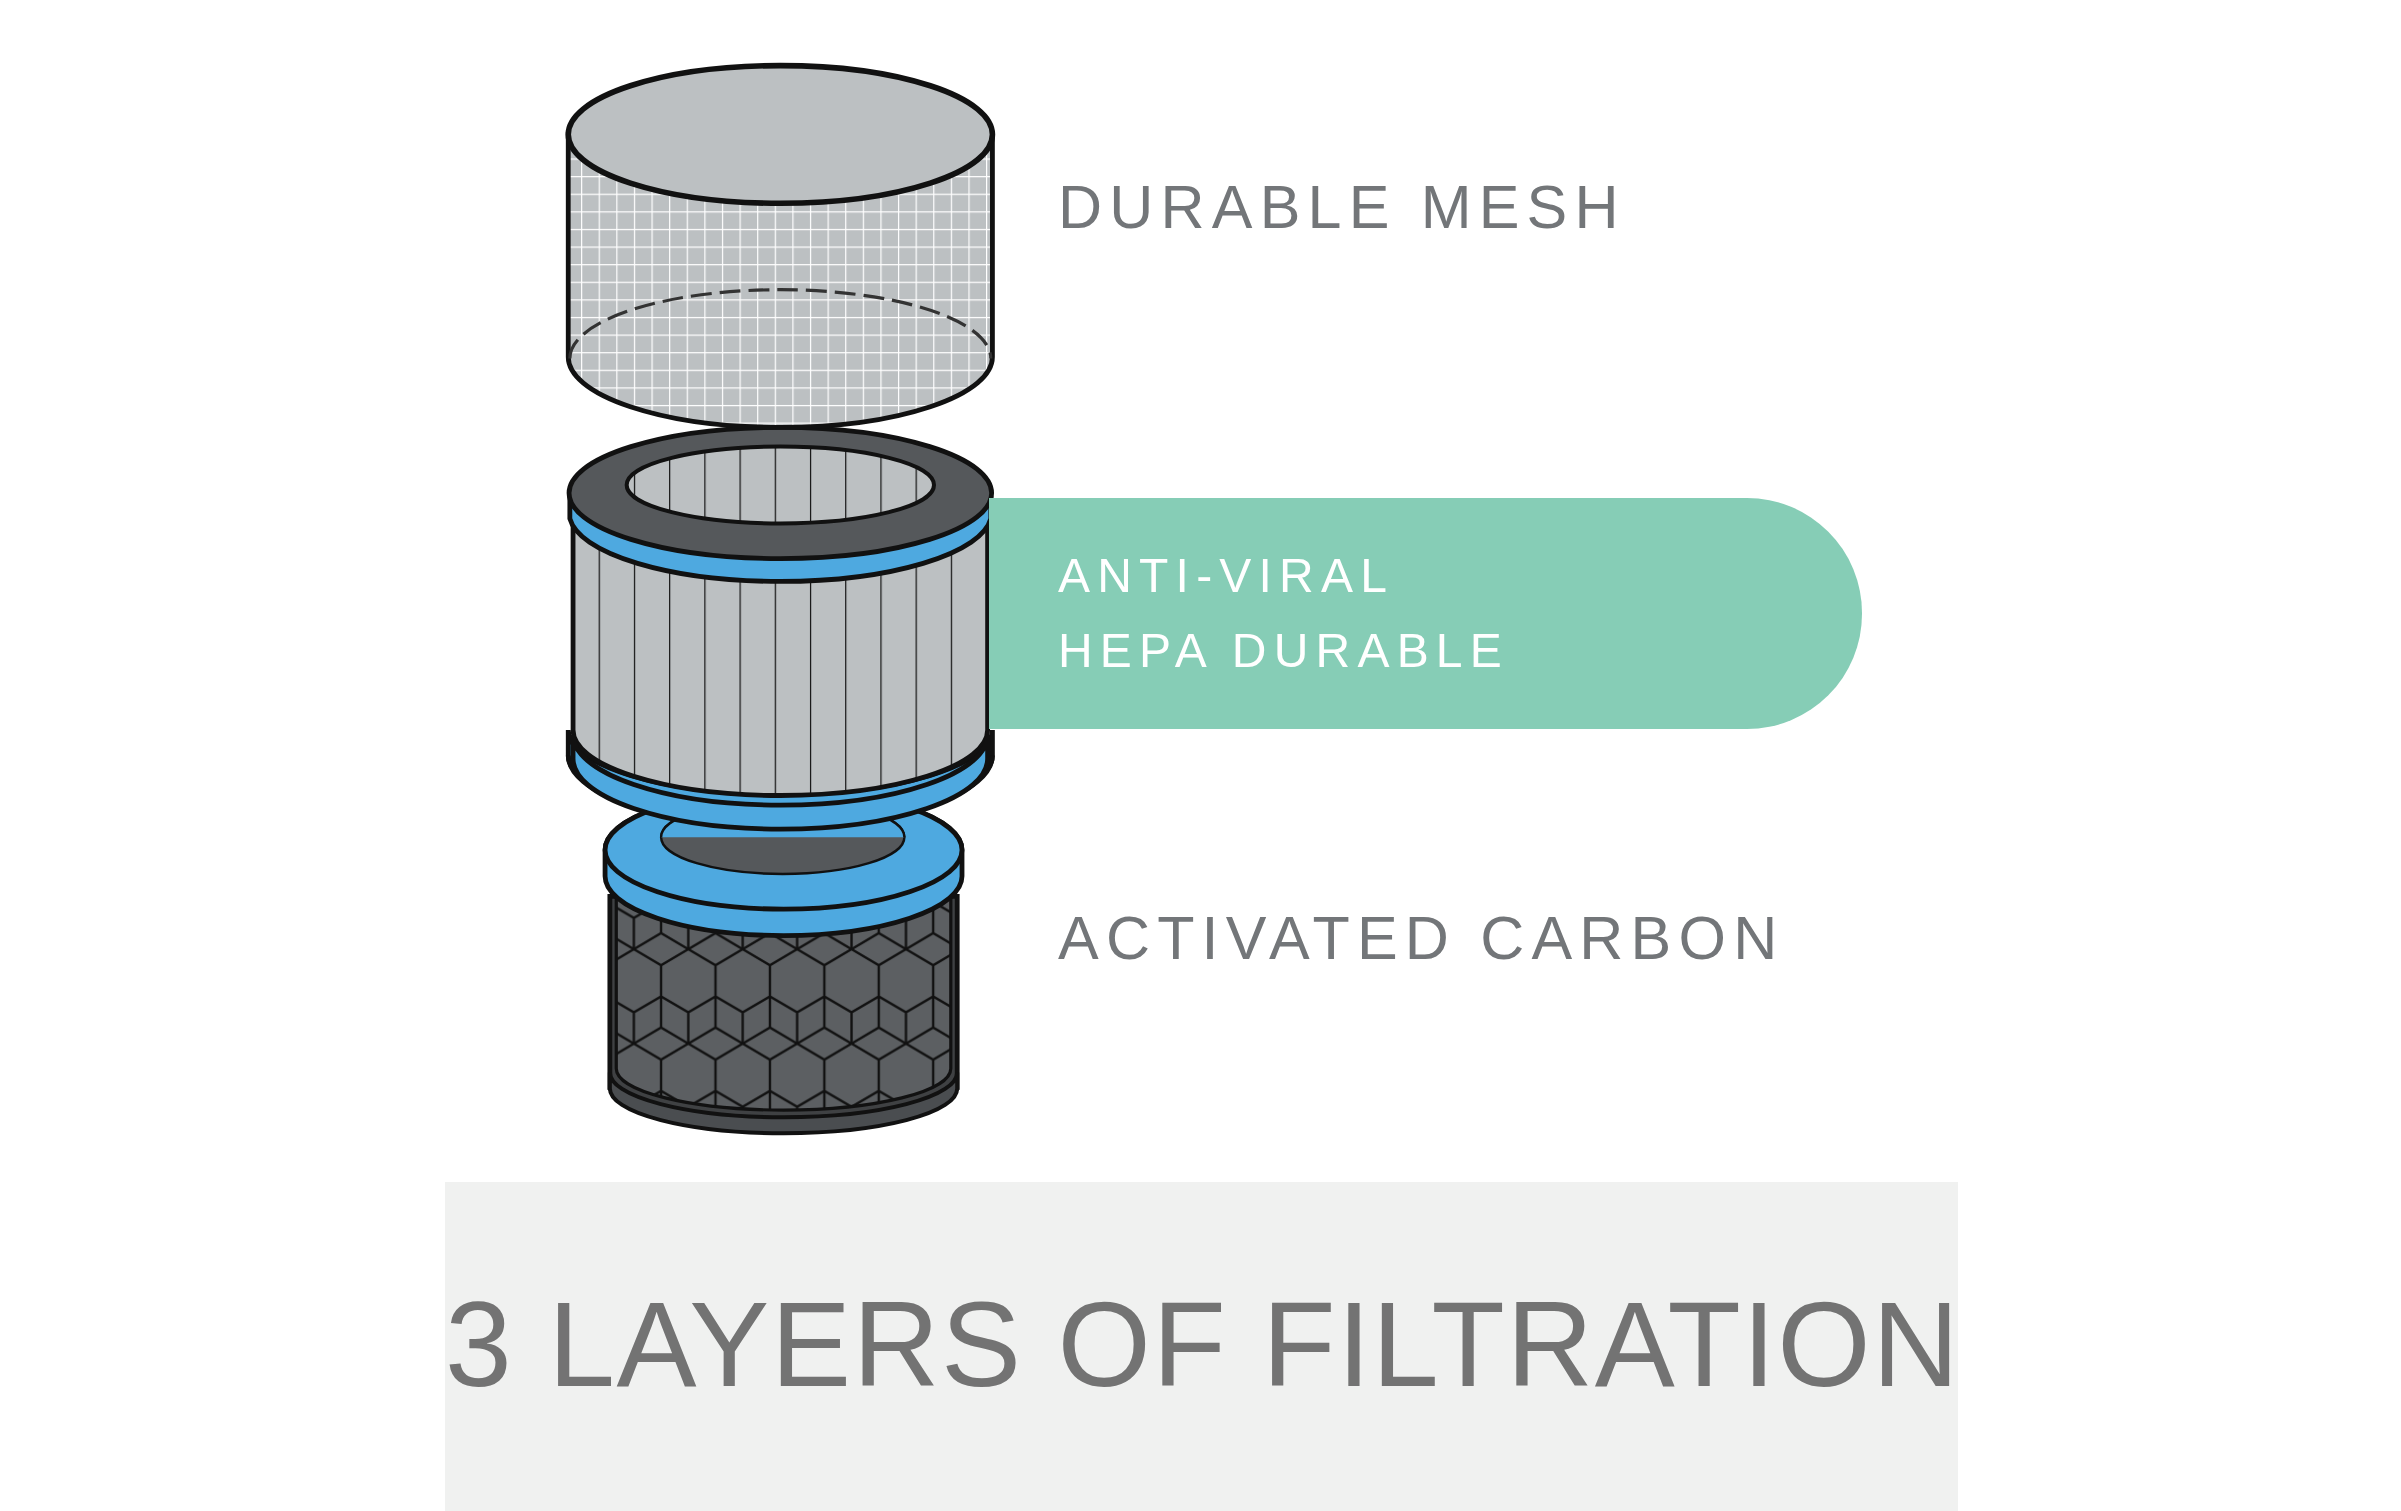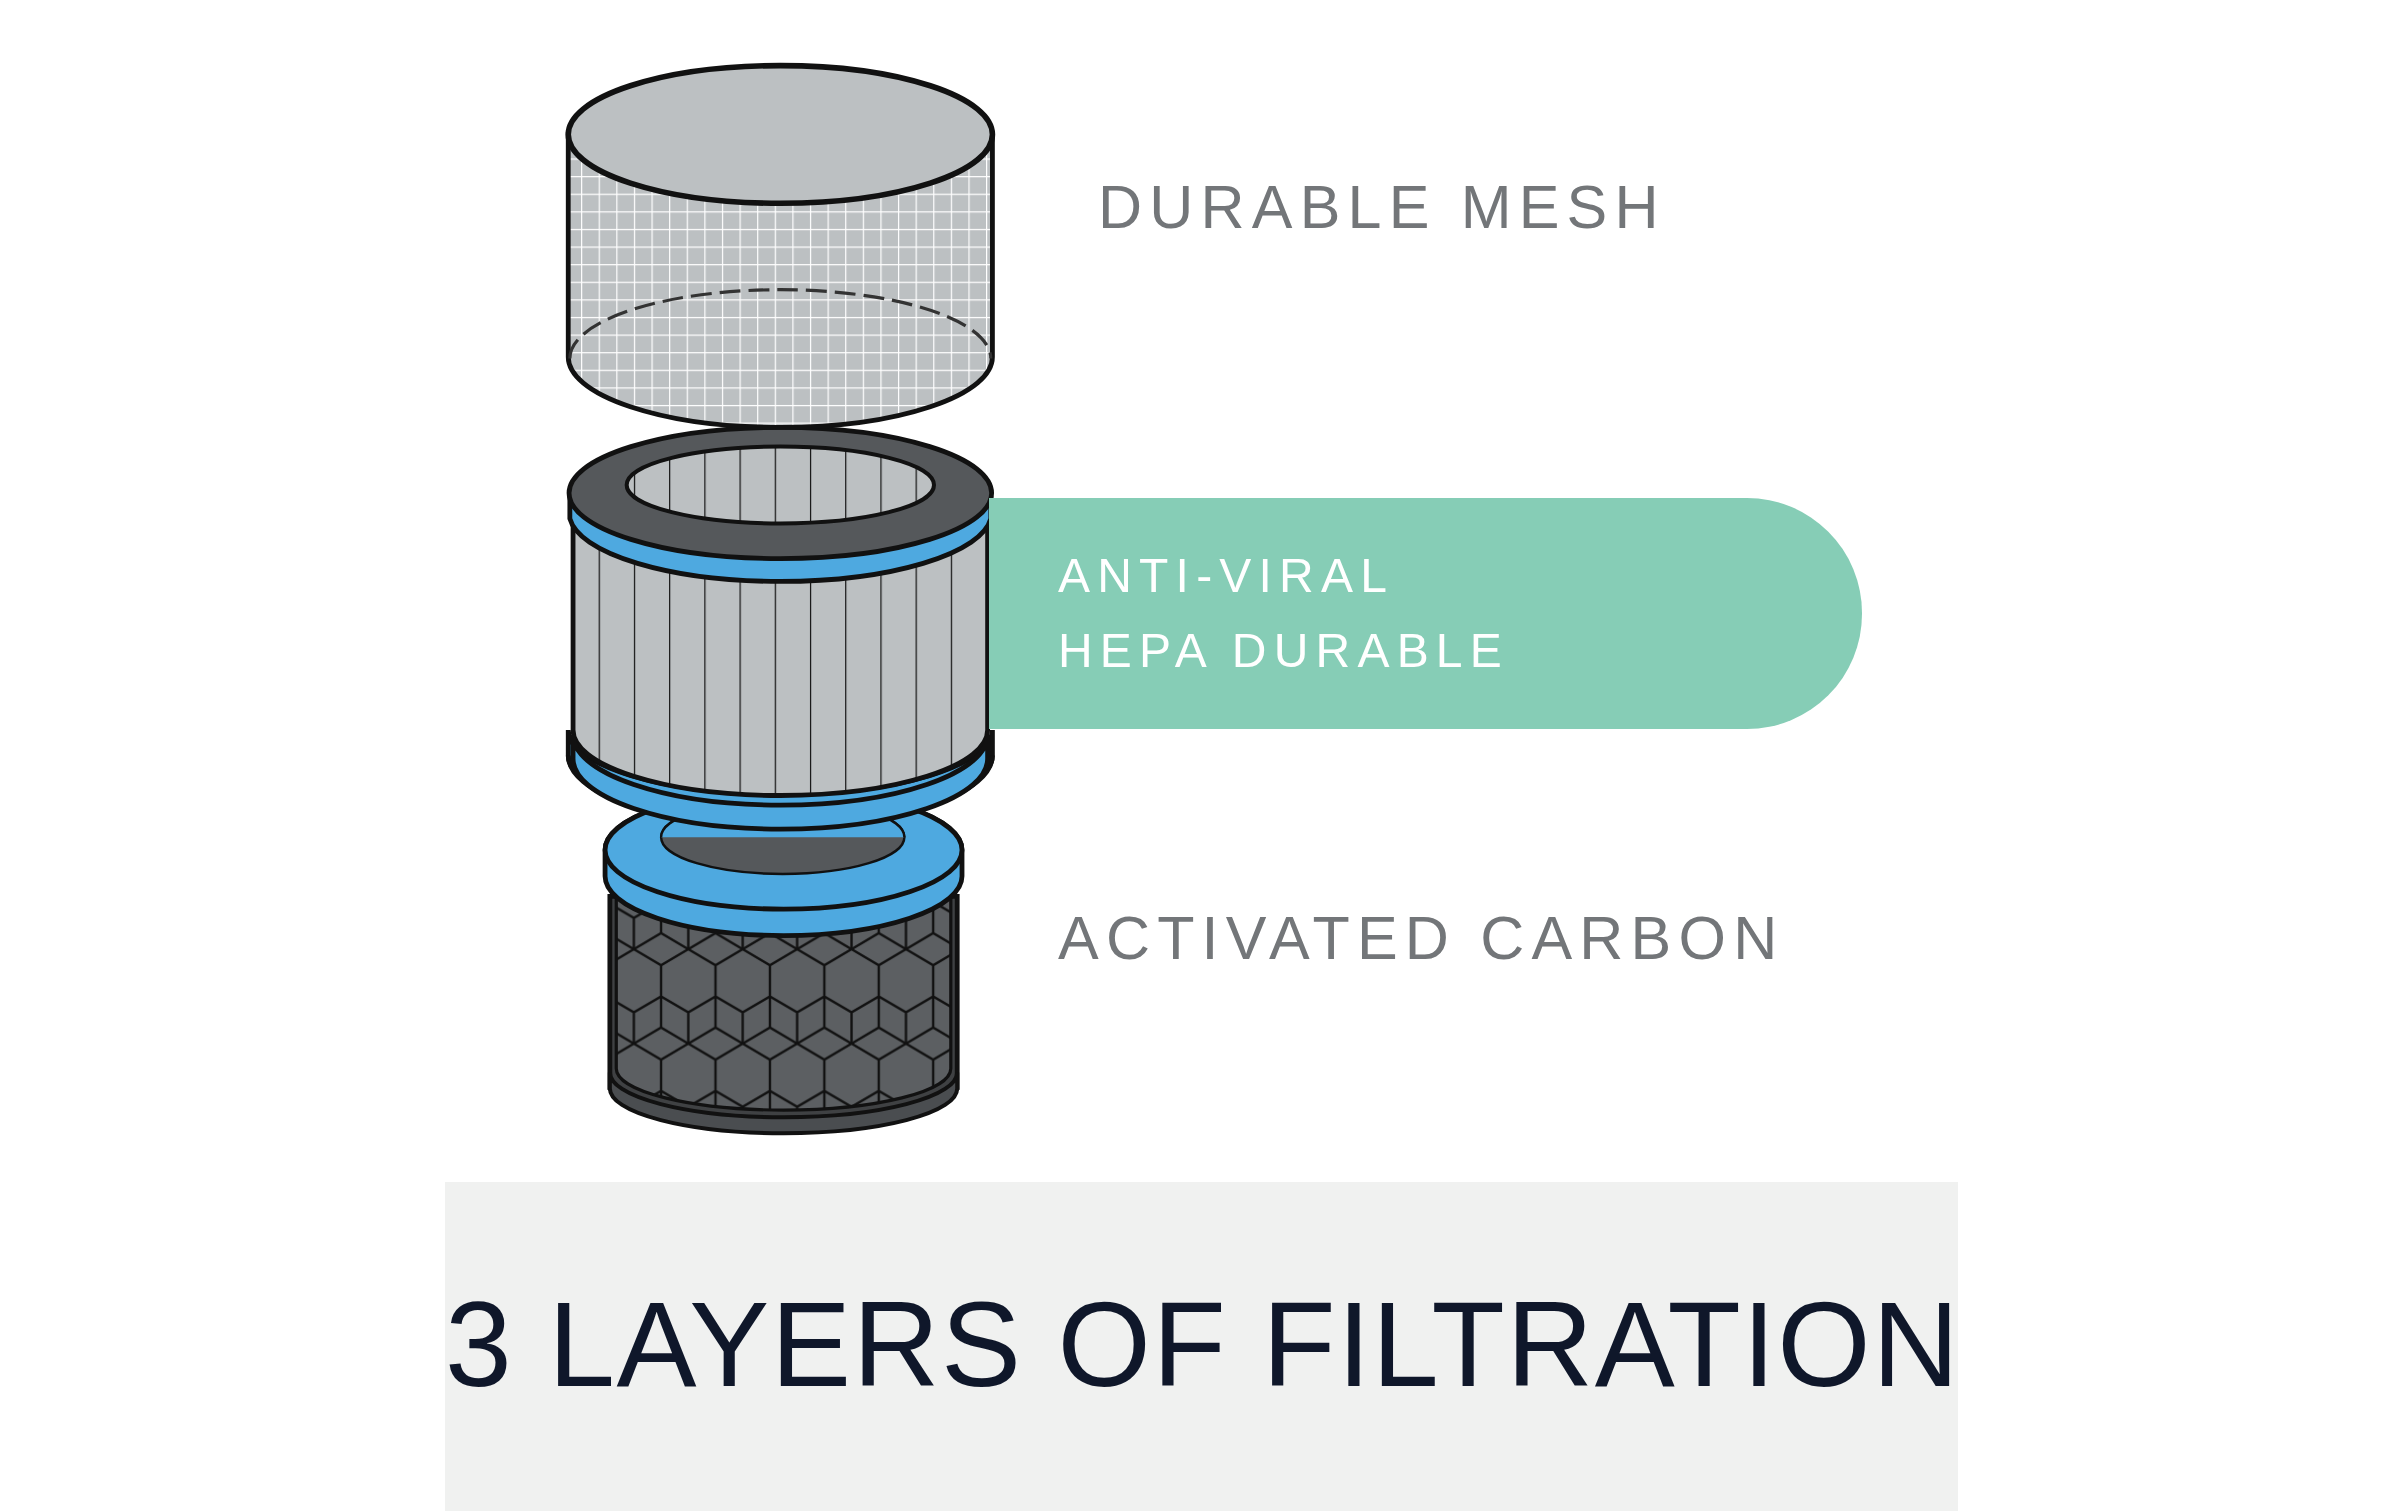--- a/index.html
+++ b/index.html
@@ -3,21 +3,21 @@
 <meta charset="utf-8">
 <style>
   html, body { margin: 0; padding: 0; background: #ffffff; }
   body { width: 2401px; height: 1511px; position: relative; overflow: hidden; font-family: "Liberation Sans", "DejaVu Sans", sans-serif; }
   .illus { position: absolute; left: 0; top: 0; width: 2401px; height: 1511px; }
   .label { position: absolute; color: #737679; font-size: 61px; letter-spacing: 7.2px; line-height: 75px; font-weight: 400; text-transform: uppercase; }
   .label div { white-space: nowrap; }
   .pill { position: absolute; left: 989px; top: 498px; width: 873px; height: 231px; background: #86cdb6; border-radius: 0 115px 115px 0; }
   .pill-label { position: absolute; left: 1058px; top: 538px; color: #ffffff; font-size: 48px; letter-spacing: 7.2px; line-height: 75px; }
   .banner { position: absolute; left: 445px; top: 1182px; width: 1513px; height: 330px; background: #f0f1f0; }
-  .banner-text { position: absolute; left: 0; right: 0; top: 102px; text-align: center; color: #0f172a; font-size: 120px; letter-spacing: 1.6px; line-height: 120px; white-space: nowrap; }
+  .banner-text { position: absolute; left: 0; right: 0; top: 102px; text-align: center; color: #737373; font-size: 120px; letter-spacing: 1.6px; line-height: 120px; white-space: nowrap; }
 </style>
 </head>
 <body>
 
 <svg class="illus" viewBox="0 0 3000 1888" xmlns="http://www.w3.org/2000/svg">
   <defs>
     <pattern id="mesh" width="22" height="22" patternUnits="userSpaceOnUse">
       <rect width="22" height="22" fill="#bcc0c2"></rect>
       <path d="M0 0 H22 M0 0 V22" stroke="#ffffff" stroke-width="3"></path>
     </pattern>
@@ -57,21 +57,21 @@
     <ellipse cx="975" cy="606" rx="192" ry="48" fill="url(#pleats)" stroke="#111" stroke-width="5"></ellipse>
   </g>
 
   <g>
     <path d="M710 168 L710 446 A265 88 0 0 0 1240 446 L1240 168 Z" fill="url(#mesh)" stroke="#111" stroke-width="6"></path>
     <path d="M712 448 A263 86 0 0 1 1238 448" fill="none" stroke="#333" stroke-width="4" stroke-dasharray="26 10"></path>
     <ellipse cx="975" cy="168" rx="265" ry="86" fill="#bcc0c2" stroke="#111" stroke-width="7"></ellipse>
   </g>
 </svg>
 
-<div class="label" style="left:1058px; top:170px;margin-left:40px;">
+<div class="label" style="left:1058px; top:170px;">
   <div>DURABLE MESH</div>
 </div>
 
 <div class="pill"></div>
 <div class="pill-label">
   <div>ANTI-VIRAL</div>
   <div>HEPA DURABLE</div>
 </div>
 
 <div class="label" style="left:1058px; top:901px;">

